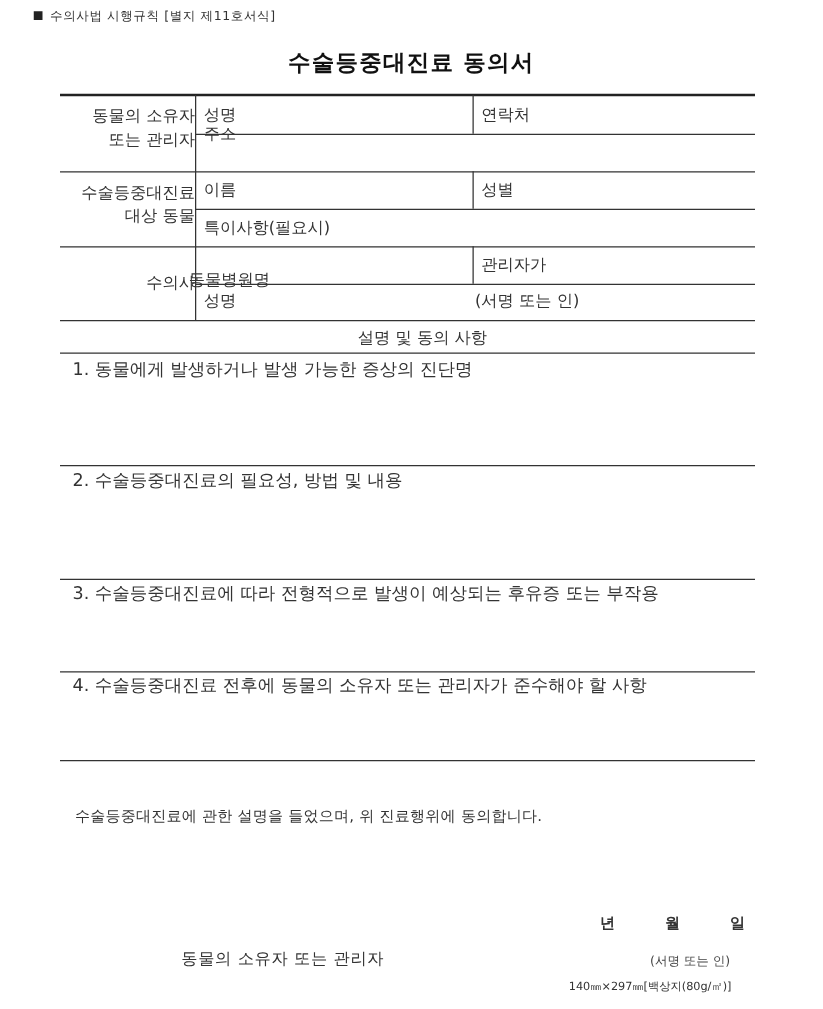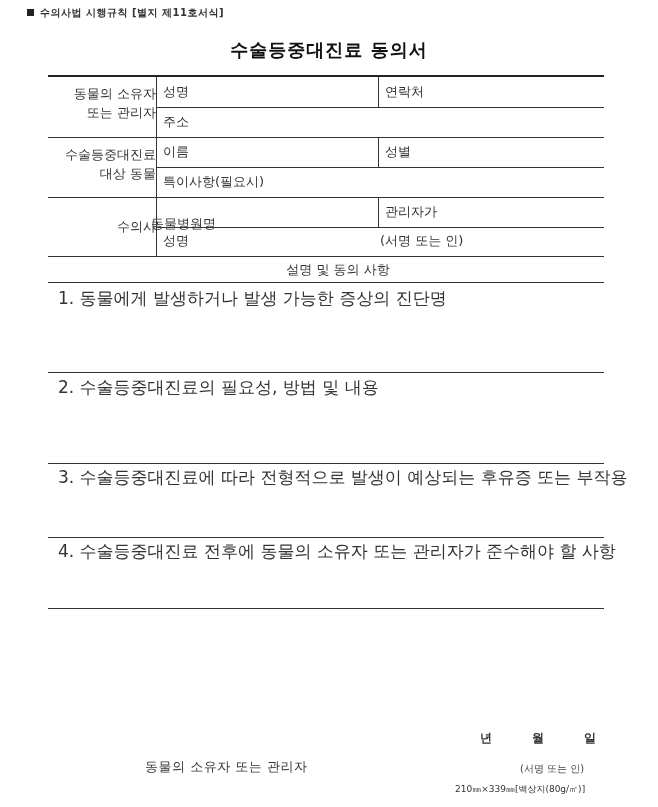--- a/index.html
+++ b/index.html
@@ -8,21 +8,21 @@
       background: #ffffff;
     }
     body {
       width: 658px;
       height: 807px;
       position: relative;
       overflow: hidden;
       font-family: "DejaVu Sans", "Liberation Sans", sans-serif;
       color: #222222;
     }
-    .abs { position: absolute; font-weight: bold; }
+    .abs { position: absolute; }
     .ref-header {
       left: 27px; top: 6px;
       font-size: 10px;
       color: #333;
       letter-spacing: 0.5px;
       white-space: nowrap;
     }
     .ref-header .sq {
       display: inline-block;
       width: 7px; height: 7px;
@@ -70,21 +70,21 @@
       position: absolute;
       left: 60px; width: 556px;
       text-align: center;
       font-size: 13px;
       color: #333;
       top: 261px;
     }
     .item-text {
       position: absolute;
       left: 58px;
-      font-size: 17px;
+      font-size: 14px;
       color: #333;
       white-space: nowrap;
     }
     .statement {
       position: absolute;
       left: 60px;
       width: 540px;
       font-size: 12px;
       line-height: 25px;
       color: #333;
@@ -142,21 +142,21 @@
   <div class="vline" style="left:378px; top:76px; height:31px;"></div>
   <div class="vline" style="left:378px; top:137px; height:30px;"></div>
   <div class="vline" style="left:378px; top:197px; height:30px;"></div>
 
   <div class="group-label" style="top:84px;">
     <div>동물의 소유자</div>
     <div>또는 관리자</div>
   </div>
   <div class="cell-text field" style="left:163px; top:83px;"><span>성명</span></div>
   <div class="cell-text field" style="left:385px; top:83px;"><span>연락처</span></div>
-  <div class="cell-text field" style="left:163px; top:113px;"><span>주소</span></div>
+  <div class="cell-text field" style="left:163px; top:98px;"><span>주소</span></div>
 
   <div class="group-label" style="top:145px;">
     <div>수술등중대진료</div>
     <div>대상 동물</div>
   </div>
   <div class="cell-text field" style="left:163px; top:143px;"><span>이름</span></div>
   <div class="cell-text field" style="left:385px; top:143px;"><span>성별</span></div>
   <div class="cell-text field" style="left:163px; top:173px;"><span>특이사항(필요시)</span></div>
 
   <div class="group-label" style="top:217px;">수의사</div>
@@ -175,22 +175,23 @@
 <div class="item-text field" style="top:376px;text-align:center;">2. 수술등중대진료의 필요성, 방법 및 내용</div>
 <div class="hline" style="top:463px;"></div>
 
 <div class="item-text field" style="top:466px;">3. 수술등중대진료에 따라 전형적으로 발생이 예상되는 후유증 또는 부작용</div>
 <div class="hline" style="top:537px;"></div>
 
 <div class="item-text field" style="top:540px;">4. 수술등중대진료 전후에 동물의 소유자 또는 관리자가 준수해야 할 사항</div>
 <div class="hline" style="top:608px;"></div>
 
 <div class="statement" style="top:641px;">
+  <div style="text-indent:0;">수술등중대진료에 관한 설명을 들었으며, 위 진료행위에 동의합니다.</div>
 </div>
 
 <div class="date-part field" style="left:480px;">년</div>
 <div class="date-part field" style="left:532px;">월</div>
 <div class="date-part field" style="left:584px;">일</div>
 
 <div class="signer">동물의 소유자 또는 관리자</div>
 <div class="sign-note field">(서명 또는 인)</div>
 
-<div class="paper-spec">210㎜×339㎜[백상지(80g/㎡)]</div>
+<div class="paper-spec">140㎜×297㎜[백상지(80g/㎡)]</div>
 
 </body></html>

